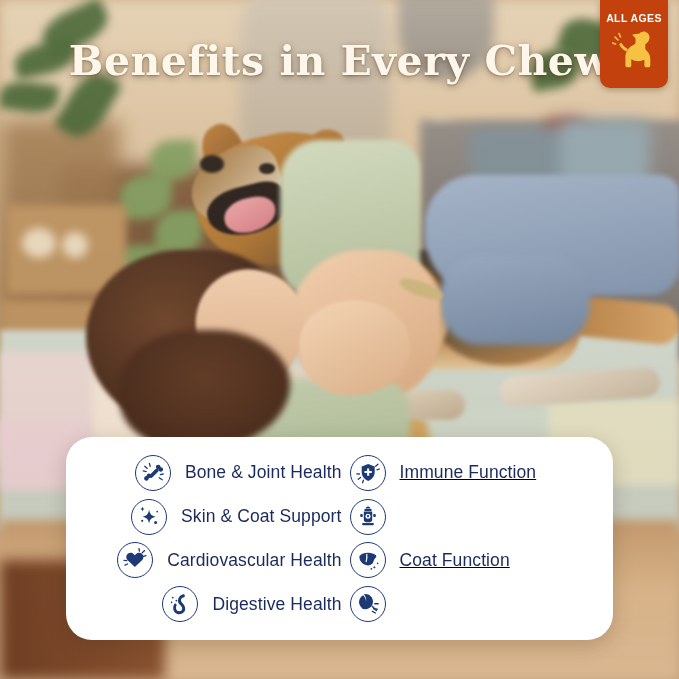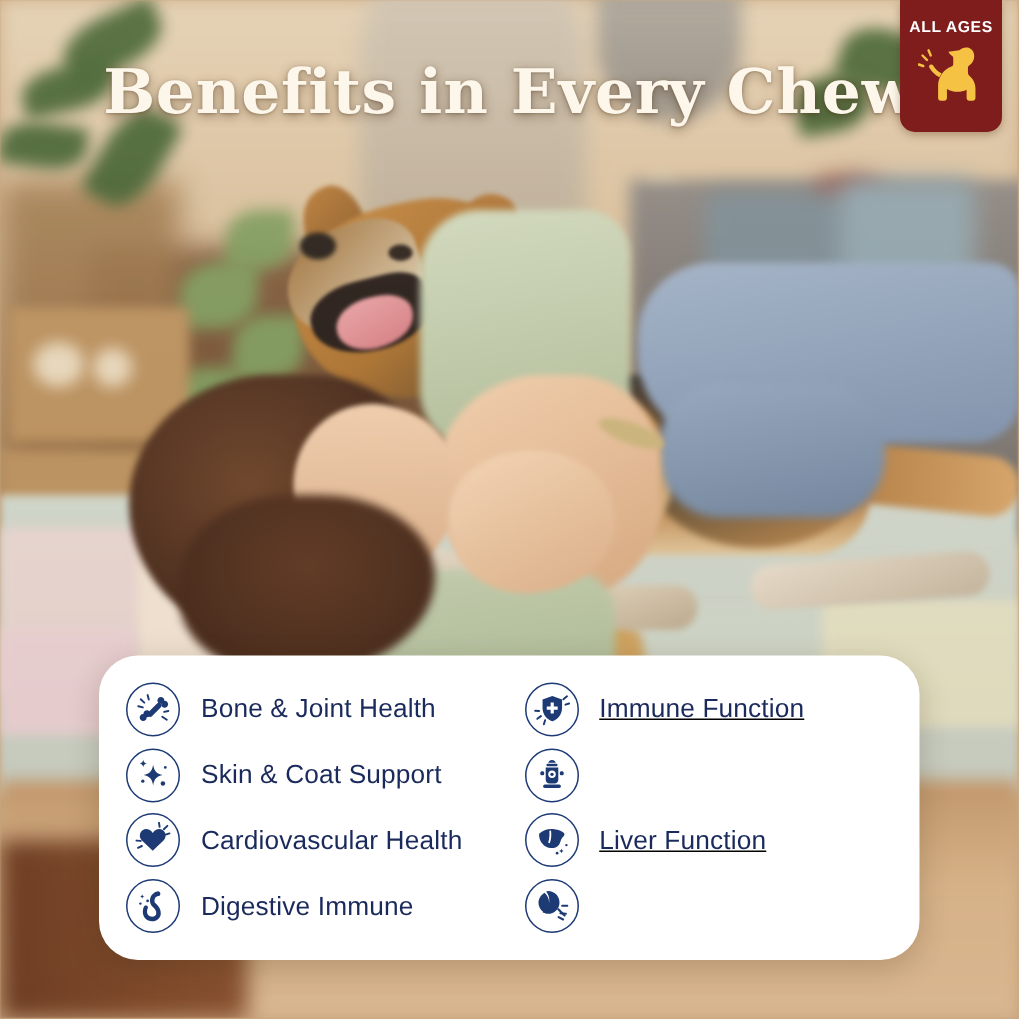--- a/index.html
+++ b/index.html
@@ -269,21 +269,21 @@
     color:#fdf6ea;
     text-shadow:0 2px 7px rgba(70,45,20,.45), 0 1px 2px rgba(70,45,20,.35);
     padding:0 48px;
   }
   .headline .l2{ display:block; }
 
   
   .badge{
     position:absolute; right:11px; top:0;
     width:68px; height:88px;
-    background:#7f1d1d;
+    background:#c2410c;
     border-radius:0 0 10px 10px;
     box-shadow:0 2px 6px rgba(80,45,10,.35);
     display:flex; flex-direction:column; align-items:center;
     padding-top:12px;
     overflow:hidden;
   }
   .badge-text{
     color:#ffffff; font-size:10.5px; font-weight:700; letter-spacing:.4px;
     font-family:"Liberation Sans", sans-serif;
   }
@@ -292,21 +292,21 @@
   
   .card{
     position:absolute; left:66px; top:437px; width:547px; height:203px;
     background:#ffffff;
     border-radius:26px;
     box-shadow:0 6px 20px rgba(60,40,20,.22);
     display:flex;
     padding:14px 6px 14px 6px;
   }
   .col{ flex:1; display:flex; flex-direction:column; justify-content:space-between; }
-  .col-left{ padding-left:12px; }
+  .col-left{ padding-left:12px;align-items:flex-end; }
   .col-right{ padding-left:8px;text-decoration:underline; }
   .benefit{
     display:flex; align-items:center; gap:14px;
     height:44px;
   }
   .bicon{
     width:36px; height:36px; min-width:36px;
     border-radius:50%;
     border:1.6px solid #1d3a74;
     display:flex; align-items:center; justify-content:center;
@@ -488,21 +488,21 @@
         <span class="bicon">
           <svg width="24" height="24" viewBox="0 0 24 24">
             <path fill="#1d3a74" d="M14.9 2.6c.9 0 1.6.7 1.6 1.6 0 .9-.6 1.5-1.4 1.6-1.5.2-2.3 1.1-2.5 2.7-.1 1 .2 1.7.9 2.3 2.1 1.9 3.3 4 3.3 6.4 0 3.1-2.5 5.4-5.8 5.4-3.6 0-6.2-2.6-6.2-6.3 0-1.2.3-2.4.8-3.5.3-.7 1.1-1 1.8-.7.7.3 1 1.1.7 1.8-.4.8-.5 1.6-.5 2.4 0 2 1.3 3.3 3.4 3.3 1.7 0 2.8-1 2.8-2.4 0-1.4-.8-2.7-2.3-4.1-1.4-1.3-2.1-2.8-1.9-4.8.3-3 2.4-5.1 5.3-5.7z" transform="translate(0.4,-0.4)"></path>
             <g fill="#1d3a74">
               <path d="M4.8 4.2c.2 1 .5 1.3 1.5 1.5-1 .2-1.3.5-1.5 1.5-.2-1-.5-1.3-1.5-1.5 1-.2 1.3-.5 1.5-1.5z"></path>
               <circle cx="8.4" cy="8.6" r="0.9"></circle>
               <circle cx="3.6" cy="10.4" r="0.8"></circle>
             </g>
           </svg>
         </span>
-        <span class="blabel">Digestive Immune</span>
+        <span class="blabel">Digestive Health</span>
       </div>
     </div>
 
     <div class="col col-right">
 
       <div class="benefit">
         <span class="bicon">
           <svg width="24" height="24" viewBox="0 0 24 24">
             <path fill="#1d3a74" d="M12.4 3.2 5.9 5.6v5.6c0 4 2.7 7.7 6.5 8.9 3.8-1.2 6.5-4.9 6.5-8.9V5.6z" transform="translate(-0.2,-0.2)"></path>
             <path fill="#ffffff" d="M11.3 7.6h2.1v2.6H16v2.1h-2.6v2.6h-2.1v-2.6H8.7v-2.1h2.6z" transform="translate(-0.2,-0.2)"></path>
@@ -540,21 +540,21 @@
           <svg width="24" height="24" viewBox="0 0 24 24">
             <path fill="#1d3a74" d="M3.2 7.4c2.4-2.6 6.1-3.6 9.6-3.3 2.6.2 5.1 1 7.2 2.3.9.6 1 1.9.2 2.6-1.3 1.2-2 2.6-2.4 4.3-.5 2.1-2.2 3.6-4.4 3.9-3.6.5-7-1.2-8.9-4.2-1-1.6-1.5-3.5-1.3-5.6z" transform="translate(-0.2,0.6) scale(0.96) translate(0.6,0.2)"></path>
             <path fill="#ffffff" d="M10.8 5.2c.4 2.8.2 5.6-.8 8.2" stroke="#ffffff" stroke-width="1.1" transform="translate(0,0.6)"></path>
             <g fill="#1d3a74">
               <path d="M18.3 17.6c.2 1.1.6 1.5 1.7 1.7-1.1.2-1.5.6-1.7 1.7-.2-1.1-.6-1.5-1.7-1.7 1.1-.2 1.5-.6 1.7-1.7z"></path>
               <circle cx="15.4" cy="20.8" r="0.9"></circle>
               <circle cx="21.6" cy="15.4" r="0.8"></circle>
             </g>
           </svg>
         </span>
-        <span class="blabel">Liver Function</span>
+        <span class="blabel">Coat Function</span>
       </div>
 
       <div class="benefit">
         <span class="bicon">
           <svg width="24" height="24" viewBox="0 0 24 24">
             <path fill="#1d3a74" d="M11.6 2.4c4.2 0 7.6 3.4 7.6 7.6 0 4.2-3.4 7.6-7.6 7.6-1.4 0-2.6-.4-3.7-1 2.7-1.6 4.5-4.5 4.5-7.9 0-2.2-.8-4.3-2.1-5.9.4-.3.8-.4 1.3-.4z" transform="translate(-2.2,-0.4)"></path>
             <path fill="#1d3a74" d="M7.4 3.6c1.9 1.6 3.1 4 3.1 6.7 0 2.7-1.2 5.1-3.1 6.7C5 15.5 3.4 13 3.4 10.3c0-2.7 1.6-5.2 4-6.7z" transform="translate(-0.4,-0.4)"></path>
             <g stroke="#1d3a74" stroke-width="1.4" stroke-linecap="round">
               <line x1="16.2" y1="14.2" x2="20.4" y2="18.4"></line>
               <line x1="18.8" y1="11.8" x2="22.2" y2="11.8"></line>

